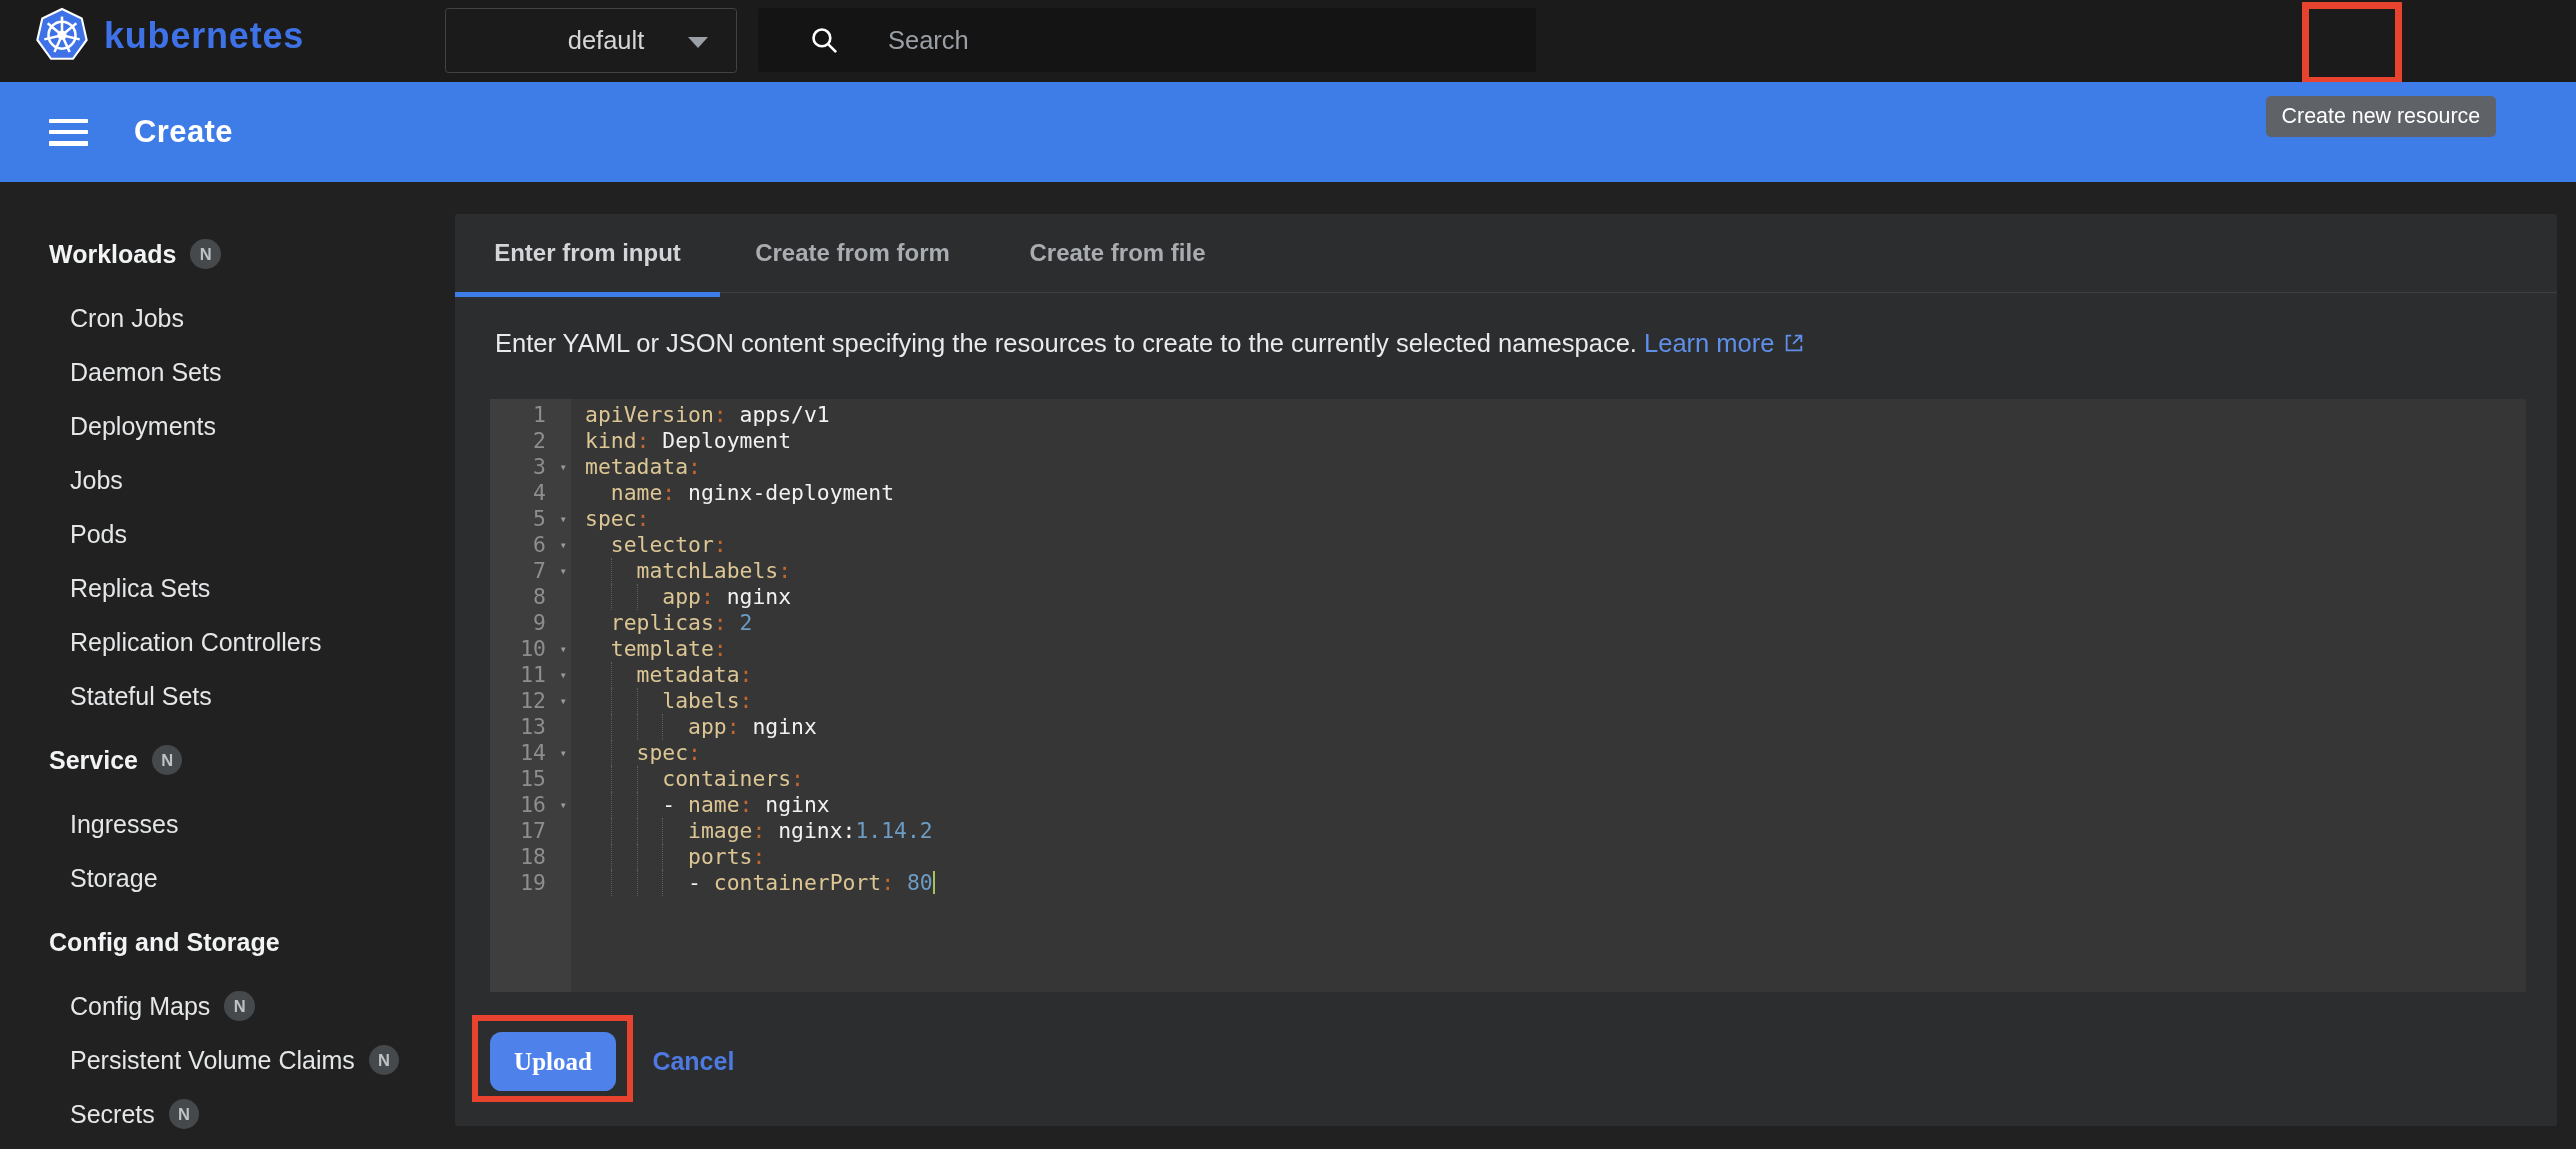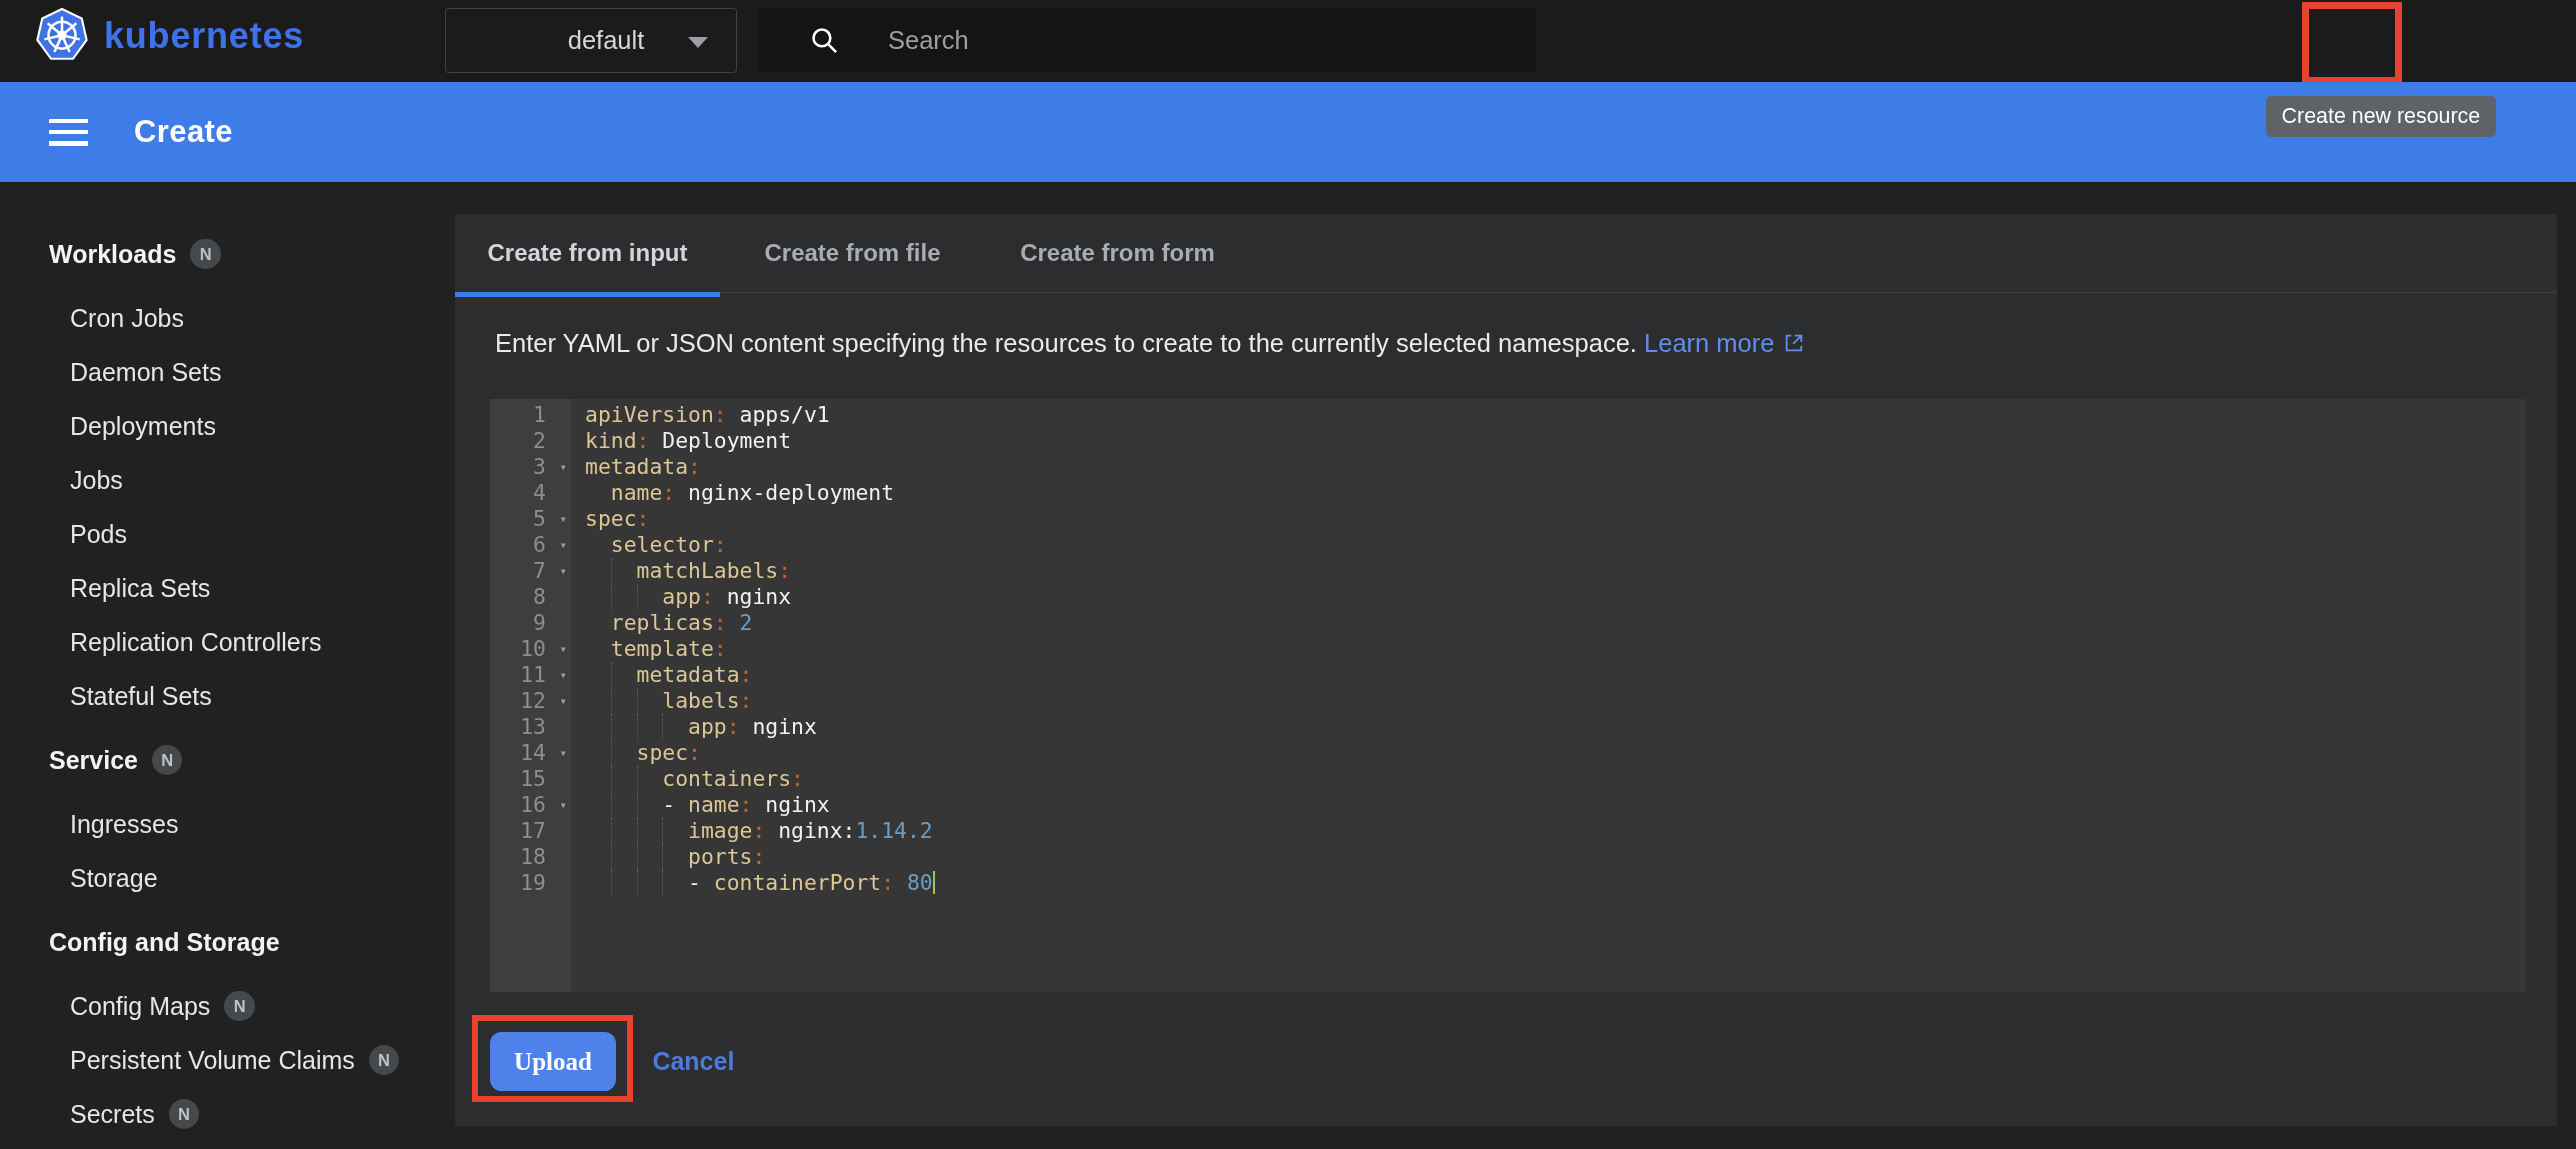--- a/index.html
+++ b/index.html
@@ -194,23 +194,23 @@
         <span class="badge">N</span>
       </div>
       <div class="side-row">
         <span>Secrets</span>
         <span class="badge">N</span>
       </div>
     </aside>
 
   <main class="card">
     <div class="tabs" id="tabs">
-        <div class="tab active">Create from input</div>
+        <div class="tab active">Enter from input</div>
+        <div class="tab">Create from form</div>
         <div class="tab">Create from file</div>
-        <div class="tab">Create from form</div>
       </div>
 
     <p class="instruction">
       <span>Enter YAML or JSON content specifying the resources to create to the currently selected namespace.</span>
       <span class="learn">
         <span>Learn more</span><svg width="22" height="22" viewBox="0 0 24 24">
           <path fill="none" stroke="#5f8fe9" stroke-width="2" d="M9 4H4v16h16v-5"></path>
           <path fill="none" stroke="#5f8fe9" stroke-width="2" d="M13 4h7v7M20 4 11 13"></path>
         </svg>
       </span>

